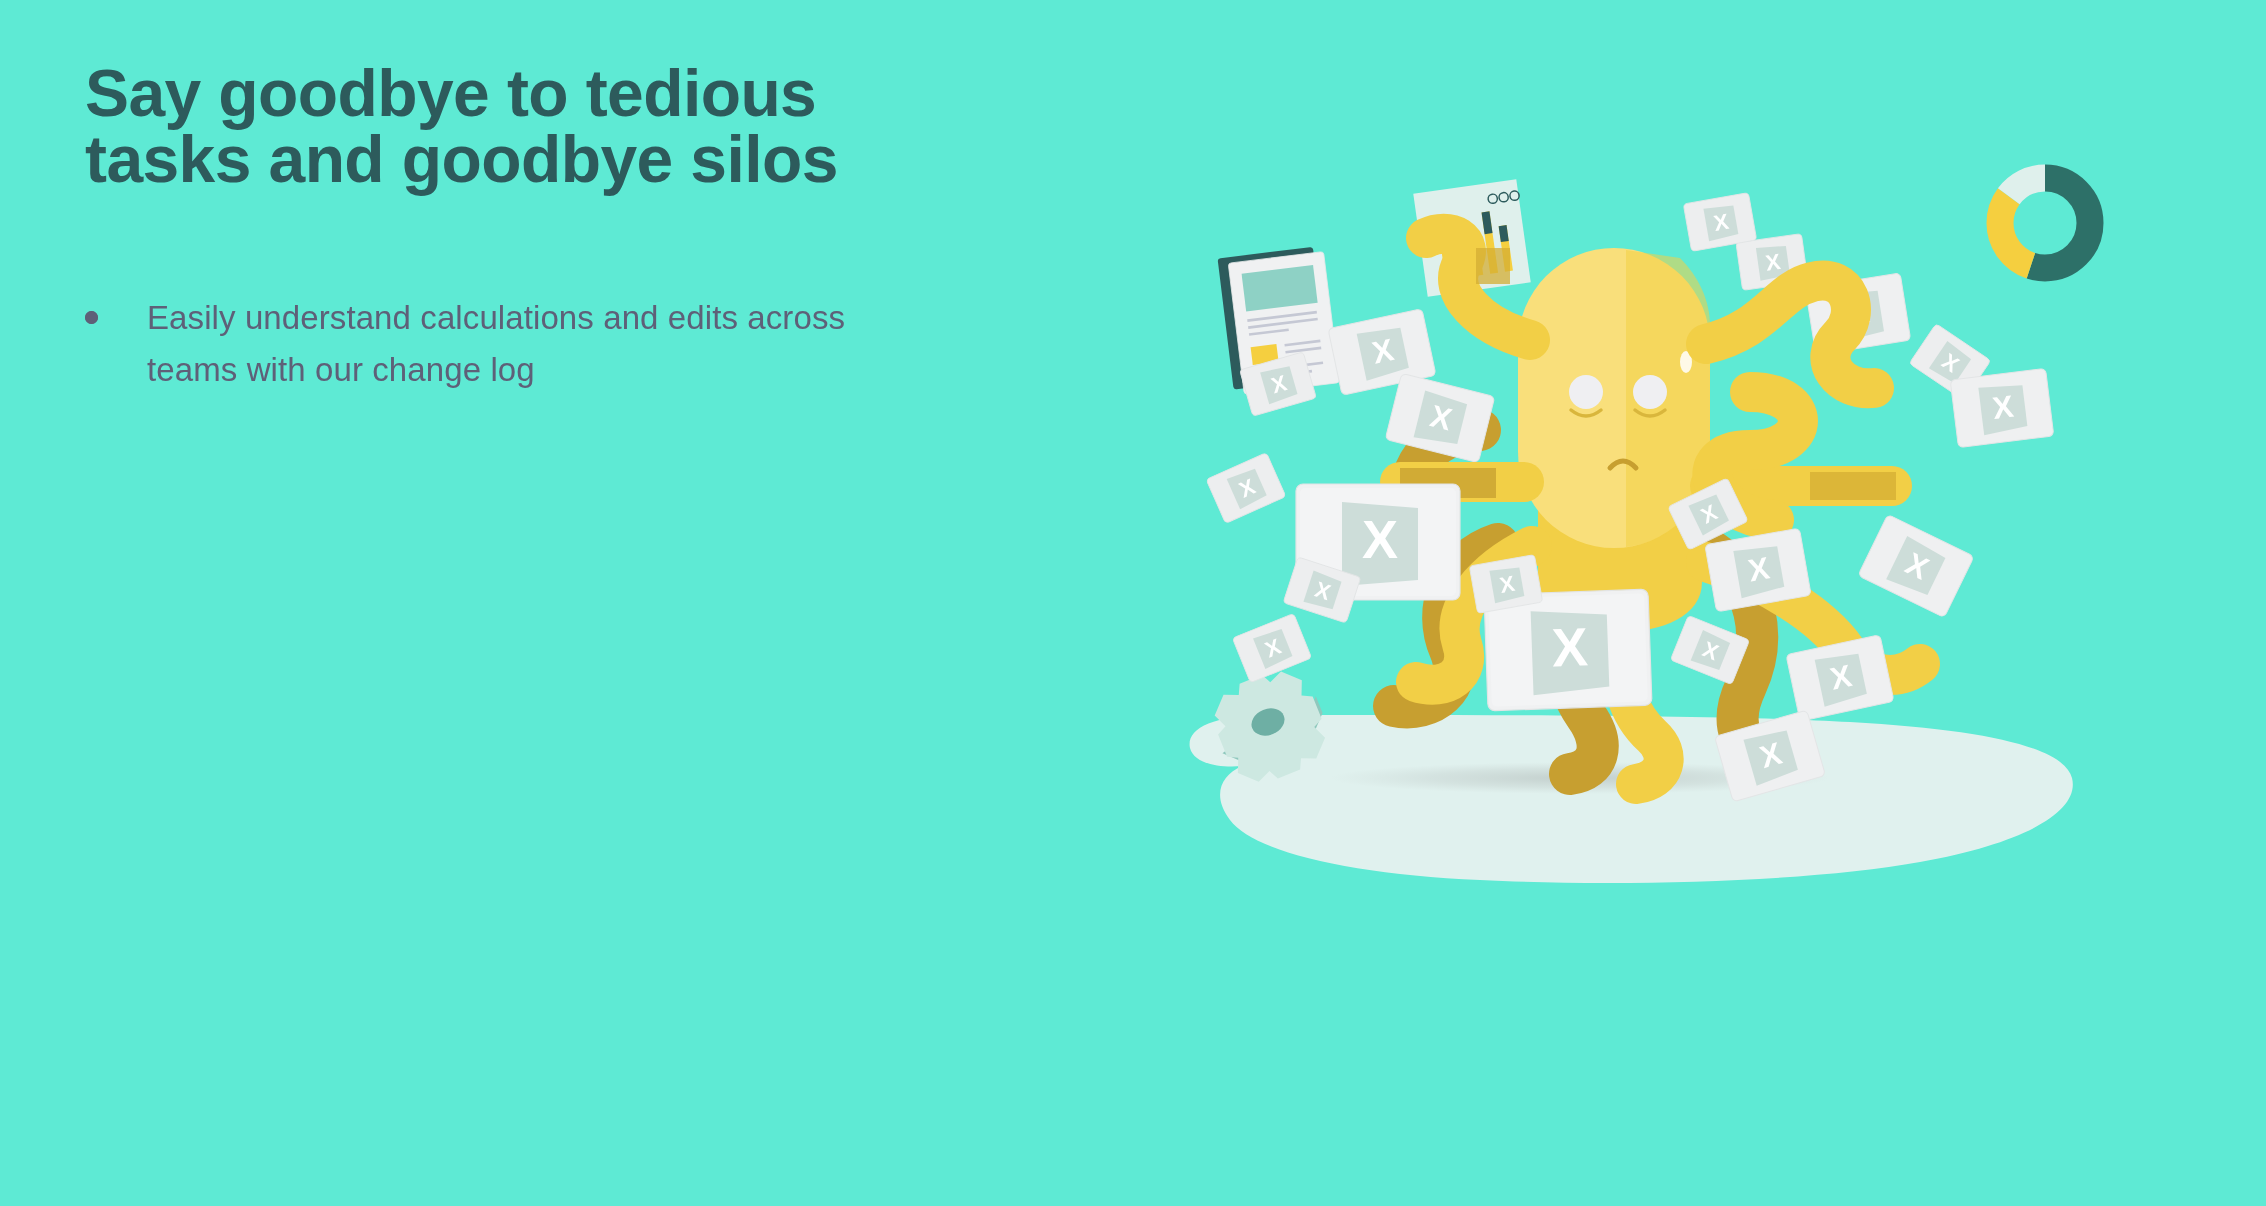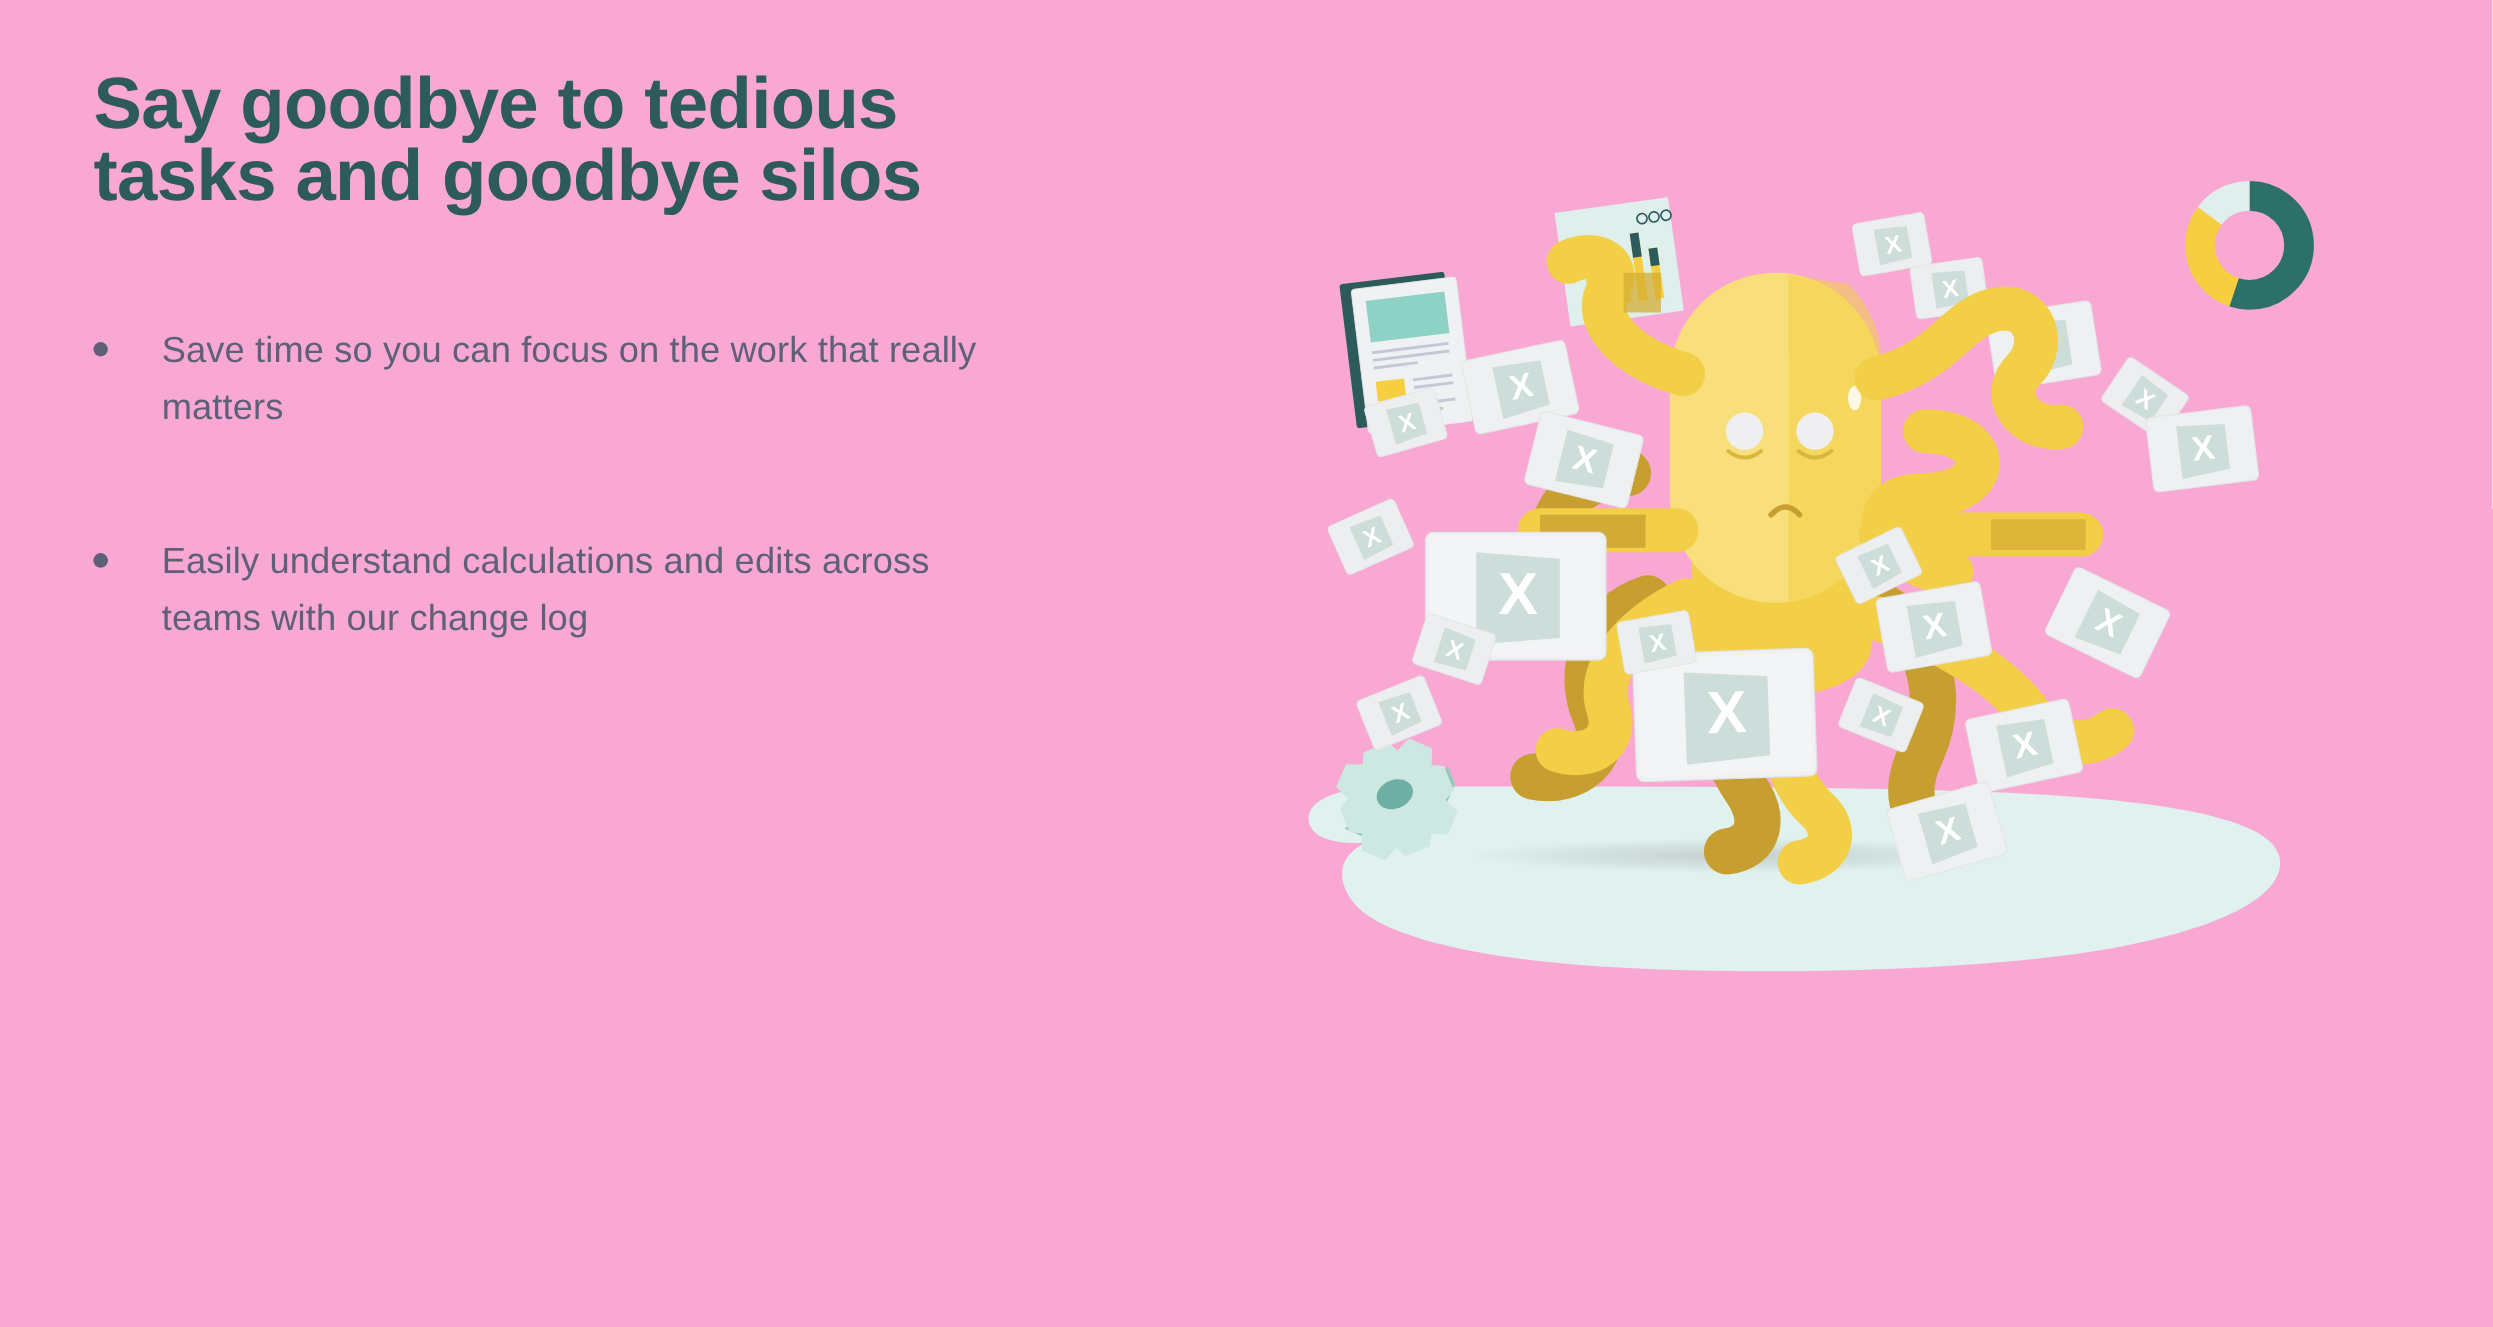--- a/index.html
+++ b/index.html
@@ -2,21 +2,21 @@
 <html><head>
 <meta charset="utf-8">
 <style>
   * { margin:0; padding:0; box-sizing:border-box; }
   html,body { width:2266px; height:1206px; background:#ffffff; overflow:hidden; }
   body { font-family:"Liberation Sans", sans-serif; }
 
   .slide {
     position:relative;
     width:2266px; height:1206px;
-    background:#f9a8d4;
+    background:#5eead4;
   }
 
   
   .text-col {
     position:absolute;
     left:85px; top:60px;
     width:940px;
   }
 
   .slide-title {
@@ -62,24 +62,20 @@
 </head>
 <body>
 
 <div class="slide">
 
   <div class="text-col">
 
     <h1 class="slide-title"><span>Say goodbye to tedious</span><br><span>tasks and goodbye silos</span></h1>
 
     <ul class="bullet-list">
-      <li class="bullet-item">
-        <span class="bullet-dot"></span>
-        <span>Save time so you can focus on the work that really matters</span>
-      </li>
       <li class="bullet-item">
         <span class="bullet-dot"></span>
       </li>
       <li class="bullet-item">
         <span class="bullet-dot"></span>
         <span>Easily understand calculations and edits across teams with our change log</span>
       </li>
     </ul>
   </div>
 

